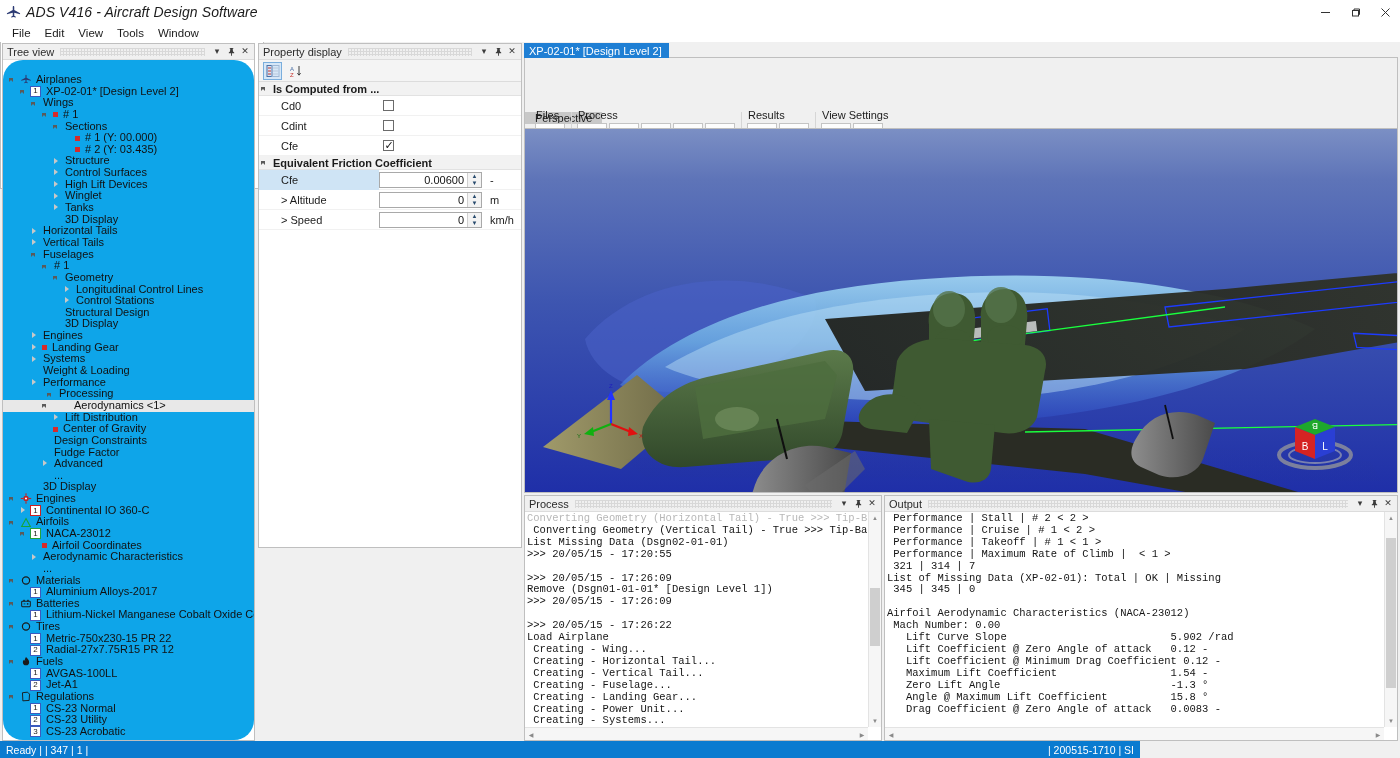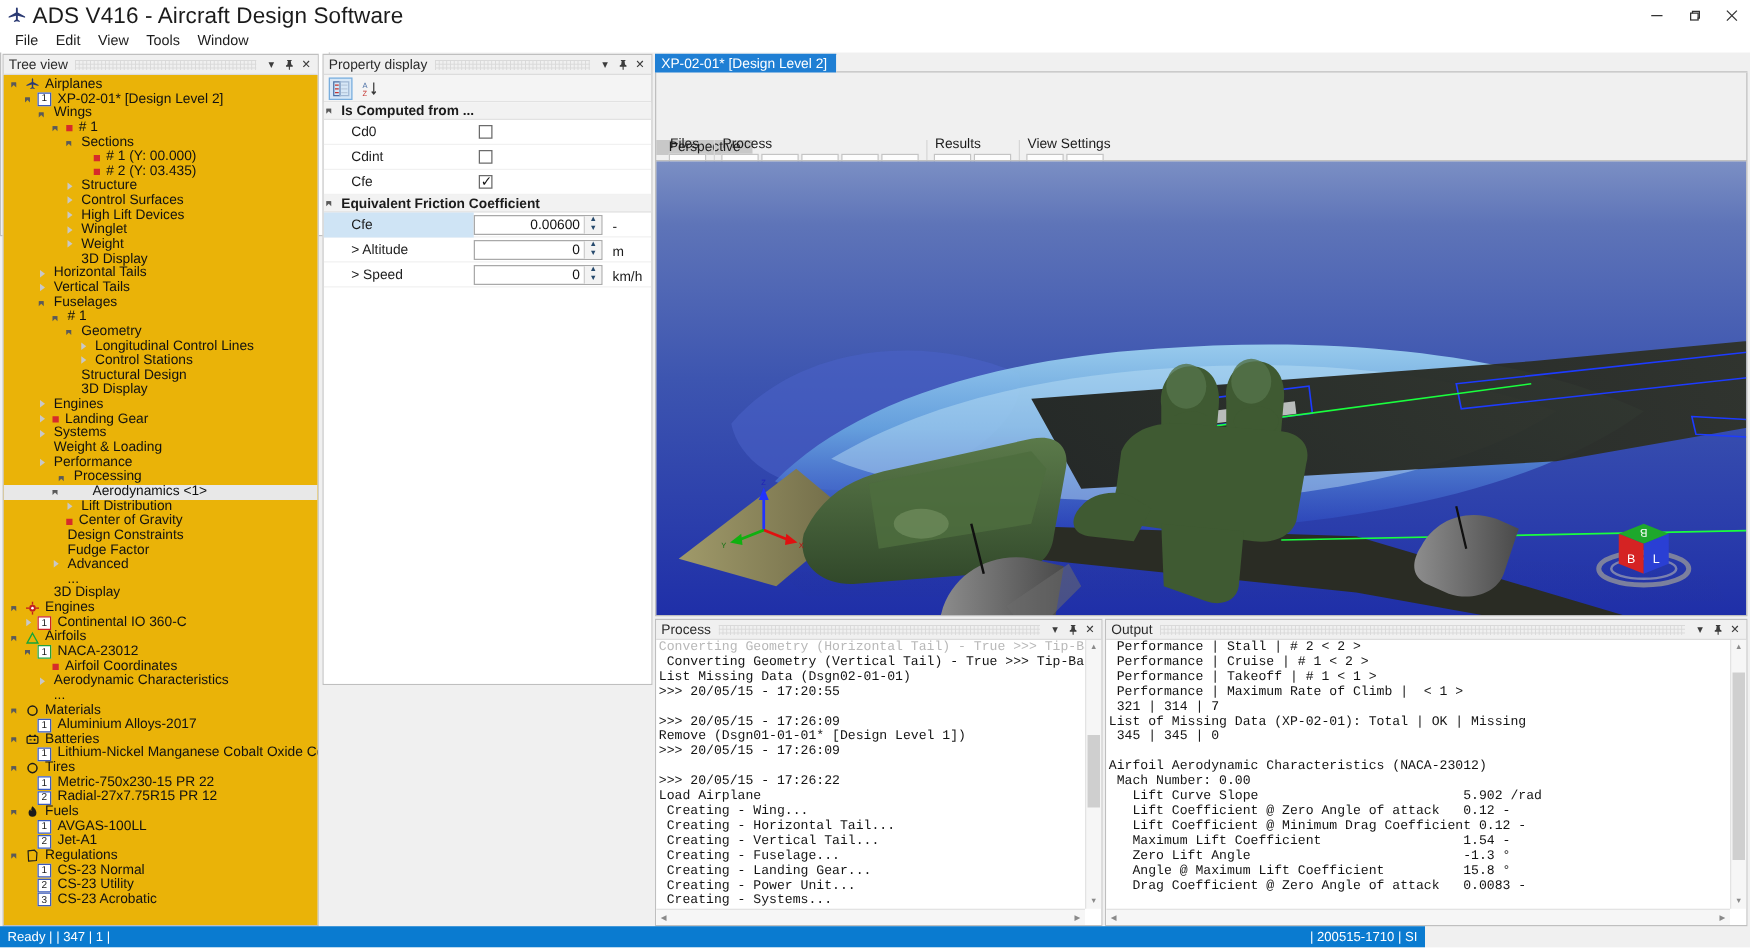--- a/index.html
+++ b/index.html
@@ -15,21 +15,21 @@
     -webkit-font-smoothing: antialiased;
   }
   #app { position: relative; width: 1400px; height: 758px; background:#f0f0f0; }
 
   
   .titlebar {
     position:absolute; left:0; top:0; width:1400px; height:24px;
     background:#ffffff; display:flex; align-items:center;
   }
   .titlebar .app-icon { width:26px; height:24px; display:flex; align-items:center; justify-content:center; color:#27356b; }
-  .titlebar .title-text { font-size:18px; color:#1b1b1b; letter-spacing:.1px; }
+  .titlebar .title-text { font-size:14px; color:#1b1b1b; letter-spacing:.1px;font-style:italic; }
   .win-btns { position:absolute; right:0; top:0; height:24px; display:flex; }
   .win-btn { width:30px; height:24px; display:flex; align-items:center; justify-content:center; color:#3a3a3a; font-size:11px; }
 
   
   .menubar {
     position:absolute; left:0; top:24px; width:1400px; height:18px;
     background:#ffffff; display:flex; align-items:center; padding-left:5px;
   }
   .menubar .mi { font-size:11.5px; padding:2px 7px; color:#1b1b1b; }
 
@@ -44,21 +44,21 @@
     flex:1; height:8px; margin:0 6px;
     background-image: repeating-linear-gradient(to right,#d3d3d3 0 1px, transparent 1px 3px),
                       repeating-linear-gradient(to bottom,#d3d3d3 0 1px, transparent 1px 3px);
     background-size:3px 3px; opacity:.8;
   }
   .panel-head .hbtns { display:flex; gap:2px; padding-right:3px; align-items:center; }
   .panel-head .hbtn { width:12px; height:12px; display:flex; align-items:center; justify-content:center; color:#3c3c3c; font-size:9px; line-height:1; }
 
   
   #treeview { left:2px; top:43px; width:253px; height:698px; }
-  .tree-body { position:absolute; left:0; top:16px; right:0; bottom:0; overflow:hidden; background:#eab308; padding-top:2px; }
+  .tree-body { position:absolute; left:0; top:16px; right:0; bottom:0; overflow:hidden; background:#0ea5e9; padding-top:14px;border-radius:20px; }
   .tnode { height:11.65px; display:flex; align-items:center; white-space:nowrap; font-size:11px; line-height:11.65px; }
   .tnode.sel { background:#e8e8e8;gap:20px; }
   .tw { display:inline-block; width:12px; height:11px; flex:none; position:relative; }
   .arrow-open, .arrow-closed { position:absolute; left:3px; top:2px; width:0; height:0; }
   .arrow-open { border-left:4px solid transparent; border-top:4px solid #5a5a5a; border-right:0; margin-left:-1px; top:4px; }
   .arrow-open::before { content:""; position:absolute; left:-4px; top:-4px; width:0;height:0;
     border-left:4px solid #5a5a5a; border-bottom:4px solid transparent; }
   .arrow-closed { border-top:3.5px solid transparent; border-bottom:3.5px solid transparent; border-left:4px solid #c8c8c8; top:2px; }
   .tlabel { padding-left:2px; color:#111; }
   .bullet-red { width:5px; height:5px; background:#d62b2b; display:inline-block; margin:0 3px 0 1px; flex:none; }
@@ -75,21 +75,21 @@
   #propdisplay { left:258px; top:43px; width:264px; height:505px; }
   .prop-toolbar { position:absolute; left:0; top:16px; right:0; height:22px; background:#f4f4f4; border-bottom:1px solid #dcdcdc; display:flex; align-items:center; padding-left:4px; gap:4px; }
   .pt-btn { width:19px; height:18px; display:flex; align-items:center; justify-content:center; }
   .pt-btn.active { background:#d6e7f7; border:1px solid #7aaedd; }
   .prop-grid { position:absolute; left:0; top:38px; right:0; bottom:0; background:#fff; overflow:hidden; }
   .pcat { height:14px; display:flex; align-items:center; background:#f2f2f2; border-bottom:1px solid #e2e2e2; font-weight:bold; font-size:11px; color:#1b1b1b; }
   .pcat .tw { width:14px; }
   .prow { height:20px; display:flex; align-items:center; border-bottom:1px solid #f1f1f1; font-size:11px; }
   .prow.hl .pname { background:#cfe4f5; }
   .pname { width:120px; padding-left:22px; color:#1b1b1b; height:20px; line-height:20px; }
-  .pval { flex:1; display:flex; align-items:flex-end; padding-right:4px; }
+  .pval { flex:1; display:flex; align-items:center; padding-right:4px; }
   .chk { width:11px; height:11px; border:1px solid #6b6b6b; background:#fff; display:inline-block; position:relative; margin-left:4px; }
   .chk.on::after { content:"✓"; position:absolute; left:0.5px; top:-2.5px; font-size:11px; color:#111; }
   .spin { display:flex; align-items:stretch; width:103px; height:16px; border:1px solid #a9a9a9; background:#fff; }
   .spin input { flex:1; border:0; outline:0; text-align:right; font-size:11px; font-family:"Liberation Sans",sans-serif; padding-right:3px; background:transparent; color:#111; min-width:0; }
   .spin .arrows { width:14px; border-left:1px solid #cfcfcf; background:#f3f3f3; display:flex; flex-direction:column; }
   .spin .arrows div { flex:1; display:flex; align-items:center; justify-content:center; font-size:6px; color:#274a6d; line-height:1; }
   .punit { width:34px; padding-left:8px; color:#1b1b1b; font-size:11px; }
 
   
   #prophelp { left:258px; top:552px; width:264px; height:189px; border:1px solid #bfbfbf; background:#fff; }
@@ -260,21 +260,21 @@
         <div class="tnode" style="padding-left: 48px;">
           <span class="tw">
             <span class="arrow-closed"></span>
           </span>
           <span class="tlabel">Winglet</span>
         </div>
         <div class="tnode" style="padding-left: 48px;">
           <span class="tw">
             <span class="arrow-closed"></span>
           </span>
-          <span class="tlabel">Weight</span>
+          <span class="tlabel">Tanks</span>
         </div>
         <div class="tnode" style="padding-left: 48px;">
           <span class="tw"></span>
           <span class="tlabel">3D Display</span>
         </div>
         <div class="tnode" style="padding-left: 26px;">
           <span class="tw">
             <span class="arrow-closed"></span>
           </span>
           <span class="tlabel">Horizontal Tails</span>

